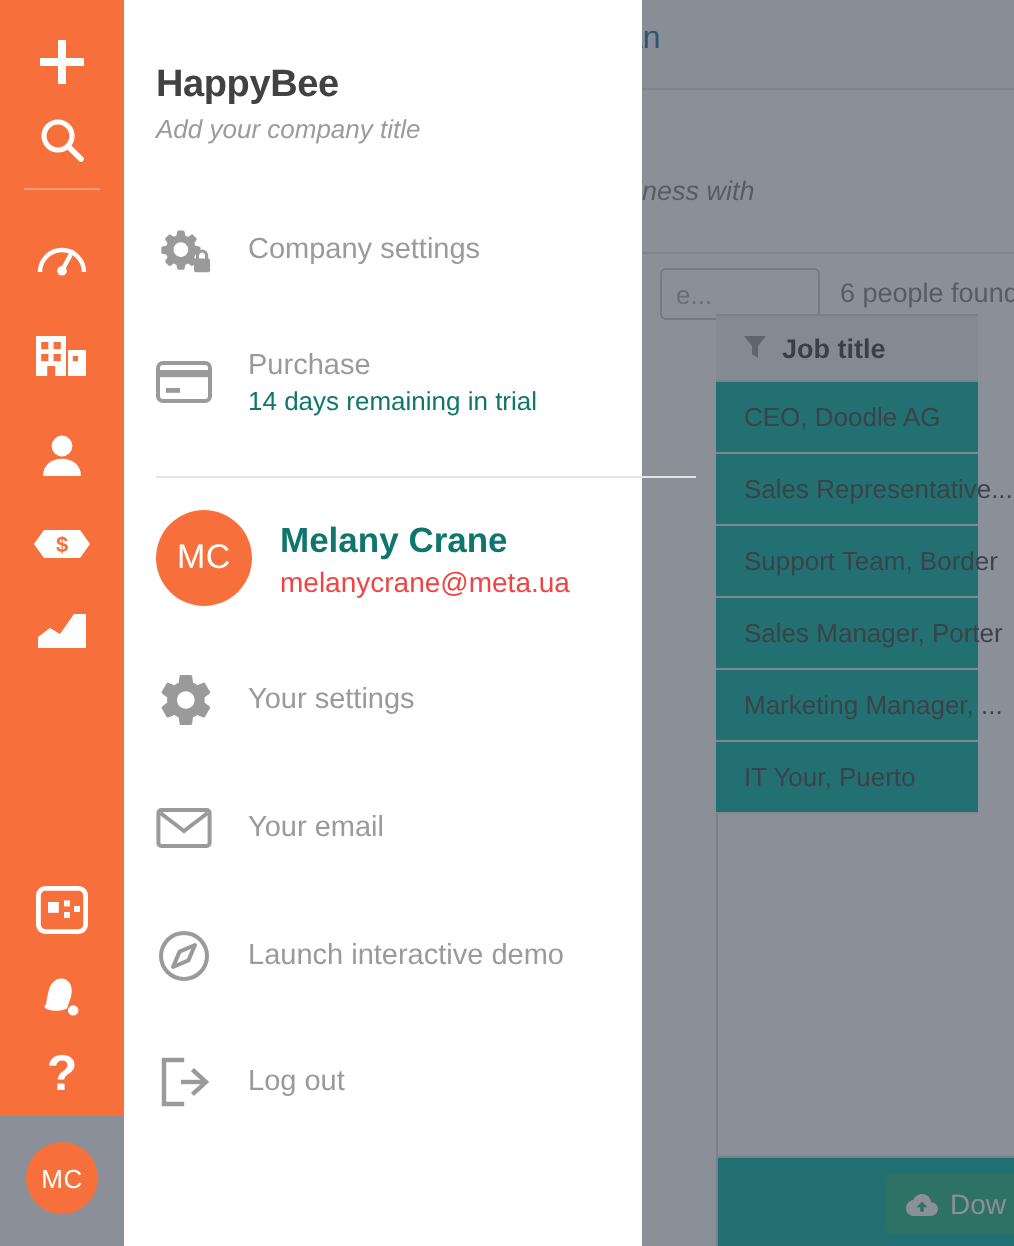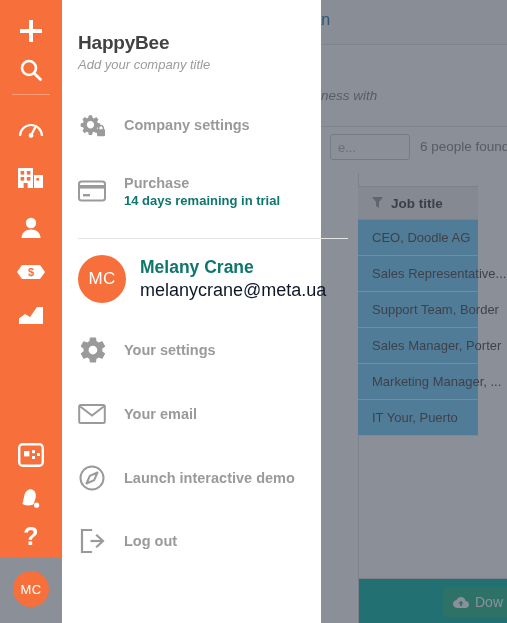--- a/index.html
+++ b/index.html
@@ -68,22 +68,22 @@
   }
   .bg-people-found {
     position: absolute;
     left: 420px; top: 139px;
     font-size: 13.5px;
     color: #8a8a8a;
     white-space: nowrap;
   }
   .bg-table {
     position: absolute;
-    left: 358px; top: 186px;
-    width: 120px;
+    left: 358px; top: 157px;
+    width: 131px;
   }
   .bg-table-head {
     position: relative;
     height: 34px;
     background: #f2f2f2;
     border-top: 1px solid #dcdcdc;
     border-bottom: 1px solid #dcdcdc;
     box-sizing: border-box;
   }
   .bg-filter-icon {
@@ -97,21 +97,21 @@
     font-size: 13.5px;
     font-weight: bold;
     color: #4a4a4a;
     white-space: nowrap;
   }
   .bg-row {
     height: 36px;
     border-bottom: 1px solid #ededed;
     box-sizing: border-box;
     position: relative;
-    background: #7dd3fc;
+    background: #14b8a6;
   }
   .bg-row-text {
     position: absolute;
     left: 14px; top: 10px;
     font-size: 13px;
     color: #4f4f4f;
     white-space: nowrap;
   }
   .bg-footbar {
     position: absolute;
@@ -233,21 +233,20 @@
     min-width: 46px;
     display: flex;
     align-items: center;
     justify-content: flex-start;
     color: #9a9a9a;
   }
   .menu-labels {
     display: flex;
     flex-direction: column;
     justify-content: flex-end;
-    font-weight: bold;
   }
   .menu-label {
     font-size: 14.5px;
     color: #9a9a9a;
   }
   .menu-sublabel {
     font-size: 13px;
     color: #0f766e;
     margin-top: 2px;
   }
@@ -280,22 +279,22 @@
   #user-text {
     margin-left: 14px;
   }
   #user-name {
     font-size: 17.5px;
     font-weight: bold;
     color: #0f766e;
   }
   #user-email {
     margin-top: 2px;
-    font-size: 18px;
-    color: #0f172a;
+    font-size: 14px;
+    color: #ef4444;
   }
 
   svg { display: block; }
 </style>
 </head>
 <body>
 
 <div id="bg-app">
 
   <div class="bg-header"></div>

